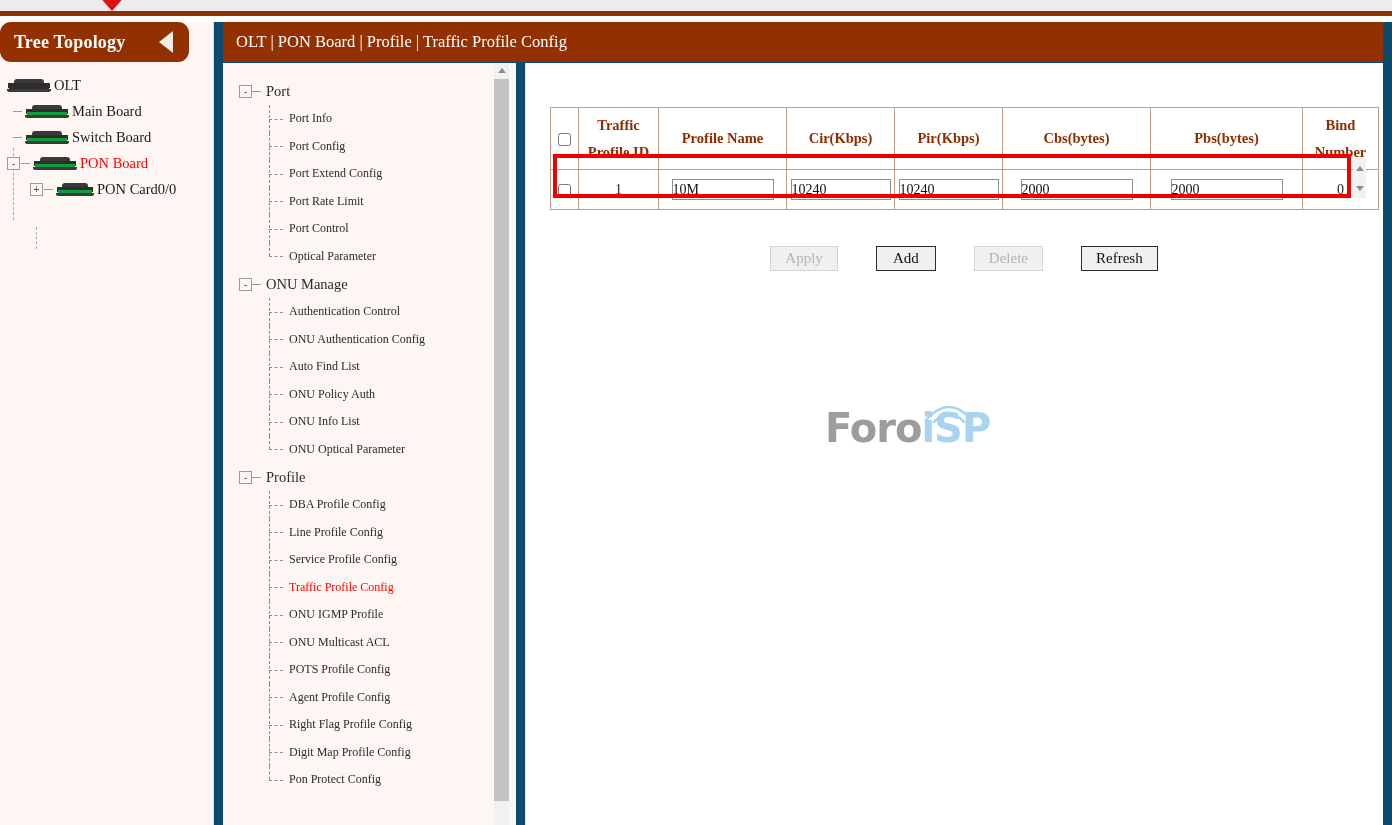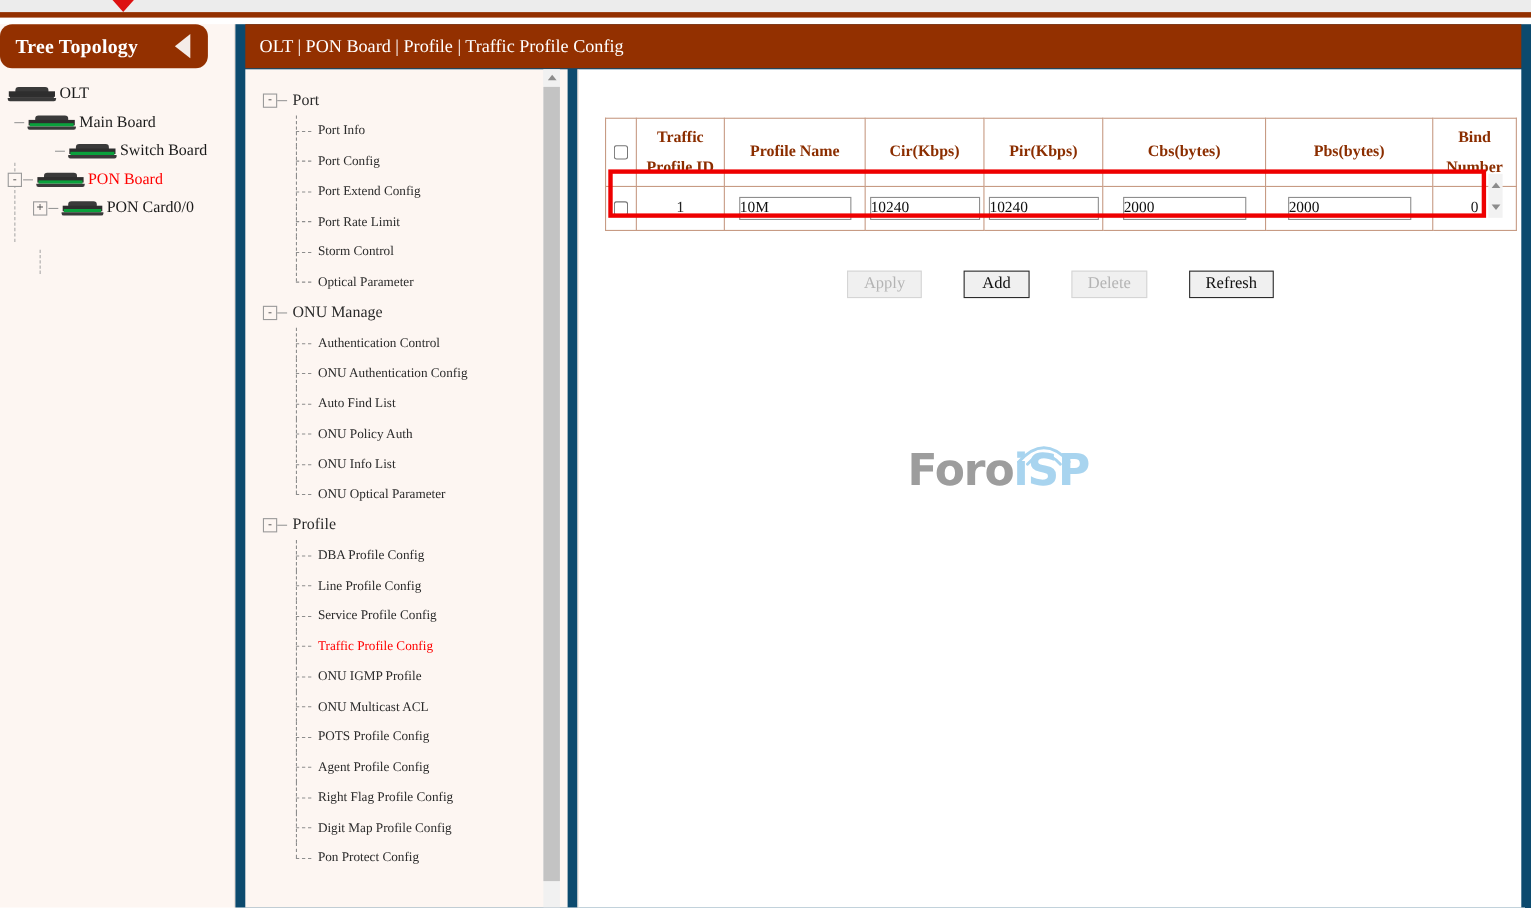--- a/index.html
+++ b/index.html
@@ -383,21 +383,21 @@
       <span class="dash-h"></span>
       <span class="dev-icon">
         <span class="top"></span>
           <span class="mid"></span>
           <span class="grn"></span>
           <span class="bot"></span>
       </span>
       <span class="tnode-label">Main Board</span>
     </div>
 
-    <div class="tnode" style="padding-left:13px;margin-left:37px;">
+    <div class="tnode" style="padding-left:13px;">
       <span class="dash-h"></span>
       <span class="dev-icon">
         <span class="top"></span>
           <span class="mid"></span>
           <span class="grn"></span>
           <span class="bot"></span>
       </span>
       <span class="tnode-label">Switch Board</span>
     </div>
 
@@ -459,21 +459,21 @@
           <span class="mtxt">Port Extend Config</span>
         </div>
         <div class="mitem">
           <span class="vline"></span>
           <span class="lead"></span>
           <span class="mtxt">Port Rate Limit</span>
         </div>
         <div class="mitem">
           <span class="vline"></span>
           <span class="lead"></span>
-          <span class="mtxt">Storm Control</span>
+          <span class="mtxt">Port Control</span>
         </div>
         <div class="mitem last">
           <span class="vline"></span>
           <span class="lead"></span>
           <span class="mtxt">Optical Parameter</span>
         </div>
         <div class="mgroup">
           <span class="expander">-</span>
           <span class="gdash"></span>
           <span>ONU Manage</span>

